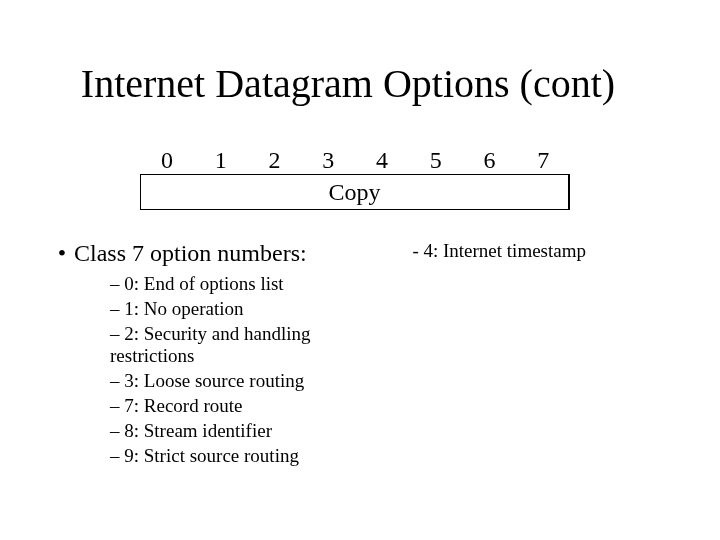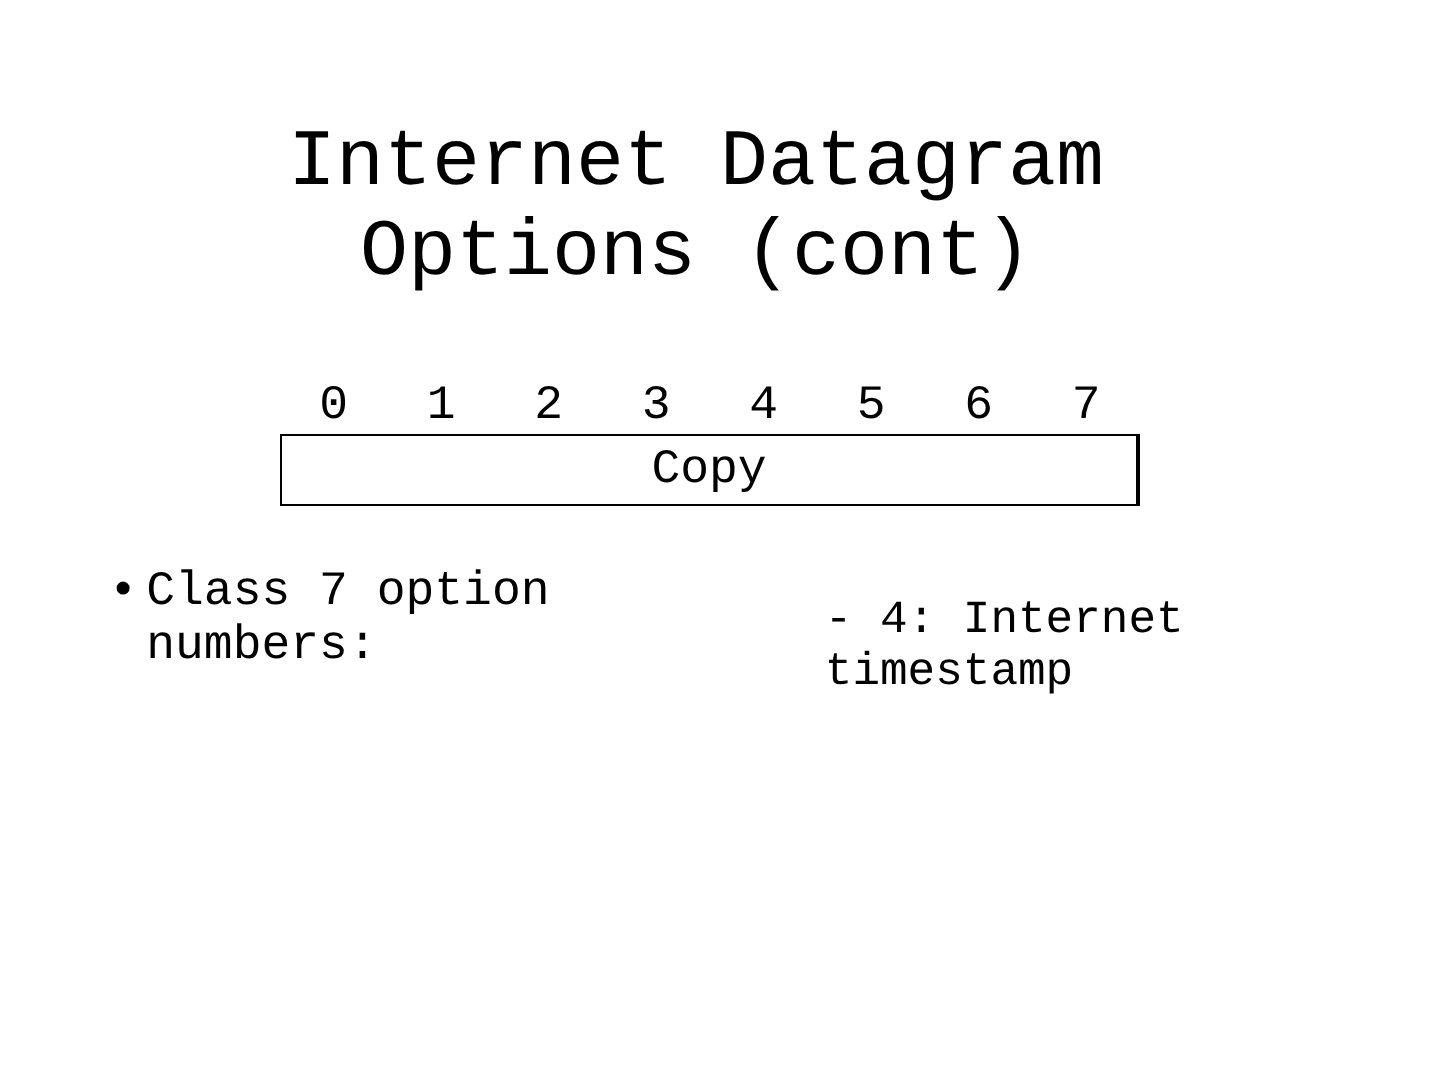--- a/index.html
+++ b/index.html
@@ -10,21 +10,20 @@
     background: #fff;
     font-family: "Times New Roman", Times, serif;
     color: #000;
   }
   .slide {
     position: relative;
     width: 696px;
     height: 540px;
     box-sizing: border-box;
     padding: 40px 50px 40px 50px;
-    font-family: Liberation Mono, monospace;
   }
   .title {
     font-size: 40px;
     text-align: center;
     margin: 20px 0 40px 0;
     font-weight: normal;
   }
   .byte-wrap {
     margin-left: 90px;
     width: 430px;
@@ -69,22 +68,22 @@
     list-style: none;
     padding: 0 0 0 60px;
     margin: 6px 0 0 0;
     font-size: 19px;
   }
   ul.dash li::before {
     content: "–  ";
   }
   ul.dash li { margin: 3px 0; }
   .c2-item {
-    font-size: 23px;
-    margin: 14px 0 0 20px;
+    font-size: 19px;
+    margin: 0 0 0 20px;
   }
 </style>
 </head>
 <body>
 
 <div class="slide">
 
   <div class="title">Internet Datagram Options (cont)</div>
 
   <div class="byte-wrap">
@@ -103,20 +102,29 @@
     </div>
   </div>
 
   <div class="cols">
 
     <div class="col0">
       <div class="bullet-row">
         <div class="bmark">•</div>
         <div>Class 7 option numbers:</div>
       </div>
+      <ul class="dash">
+        <li>0: End of options list</li>
+        <li>1: No operation</li>
+        <li>2: Security and handling restrictions</li>
+        <li>3: Loose source routing</li>
+        <li>7: Record route</li>
+        <li>8: Stream identifier</li>
+        <li>9: Strict source routing</li>
+      </ul>
     </div>
 
     <div class="col2">
       <div class="c2-item">- 4: Internet timestamp</div>
     </div>
 
   </div>
 
 </div>
 

